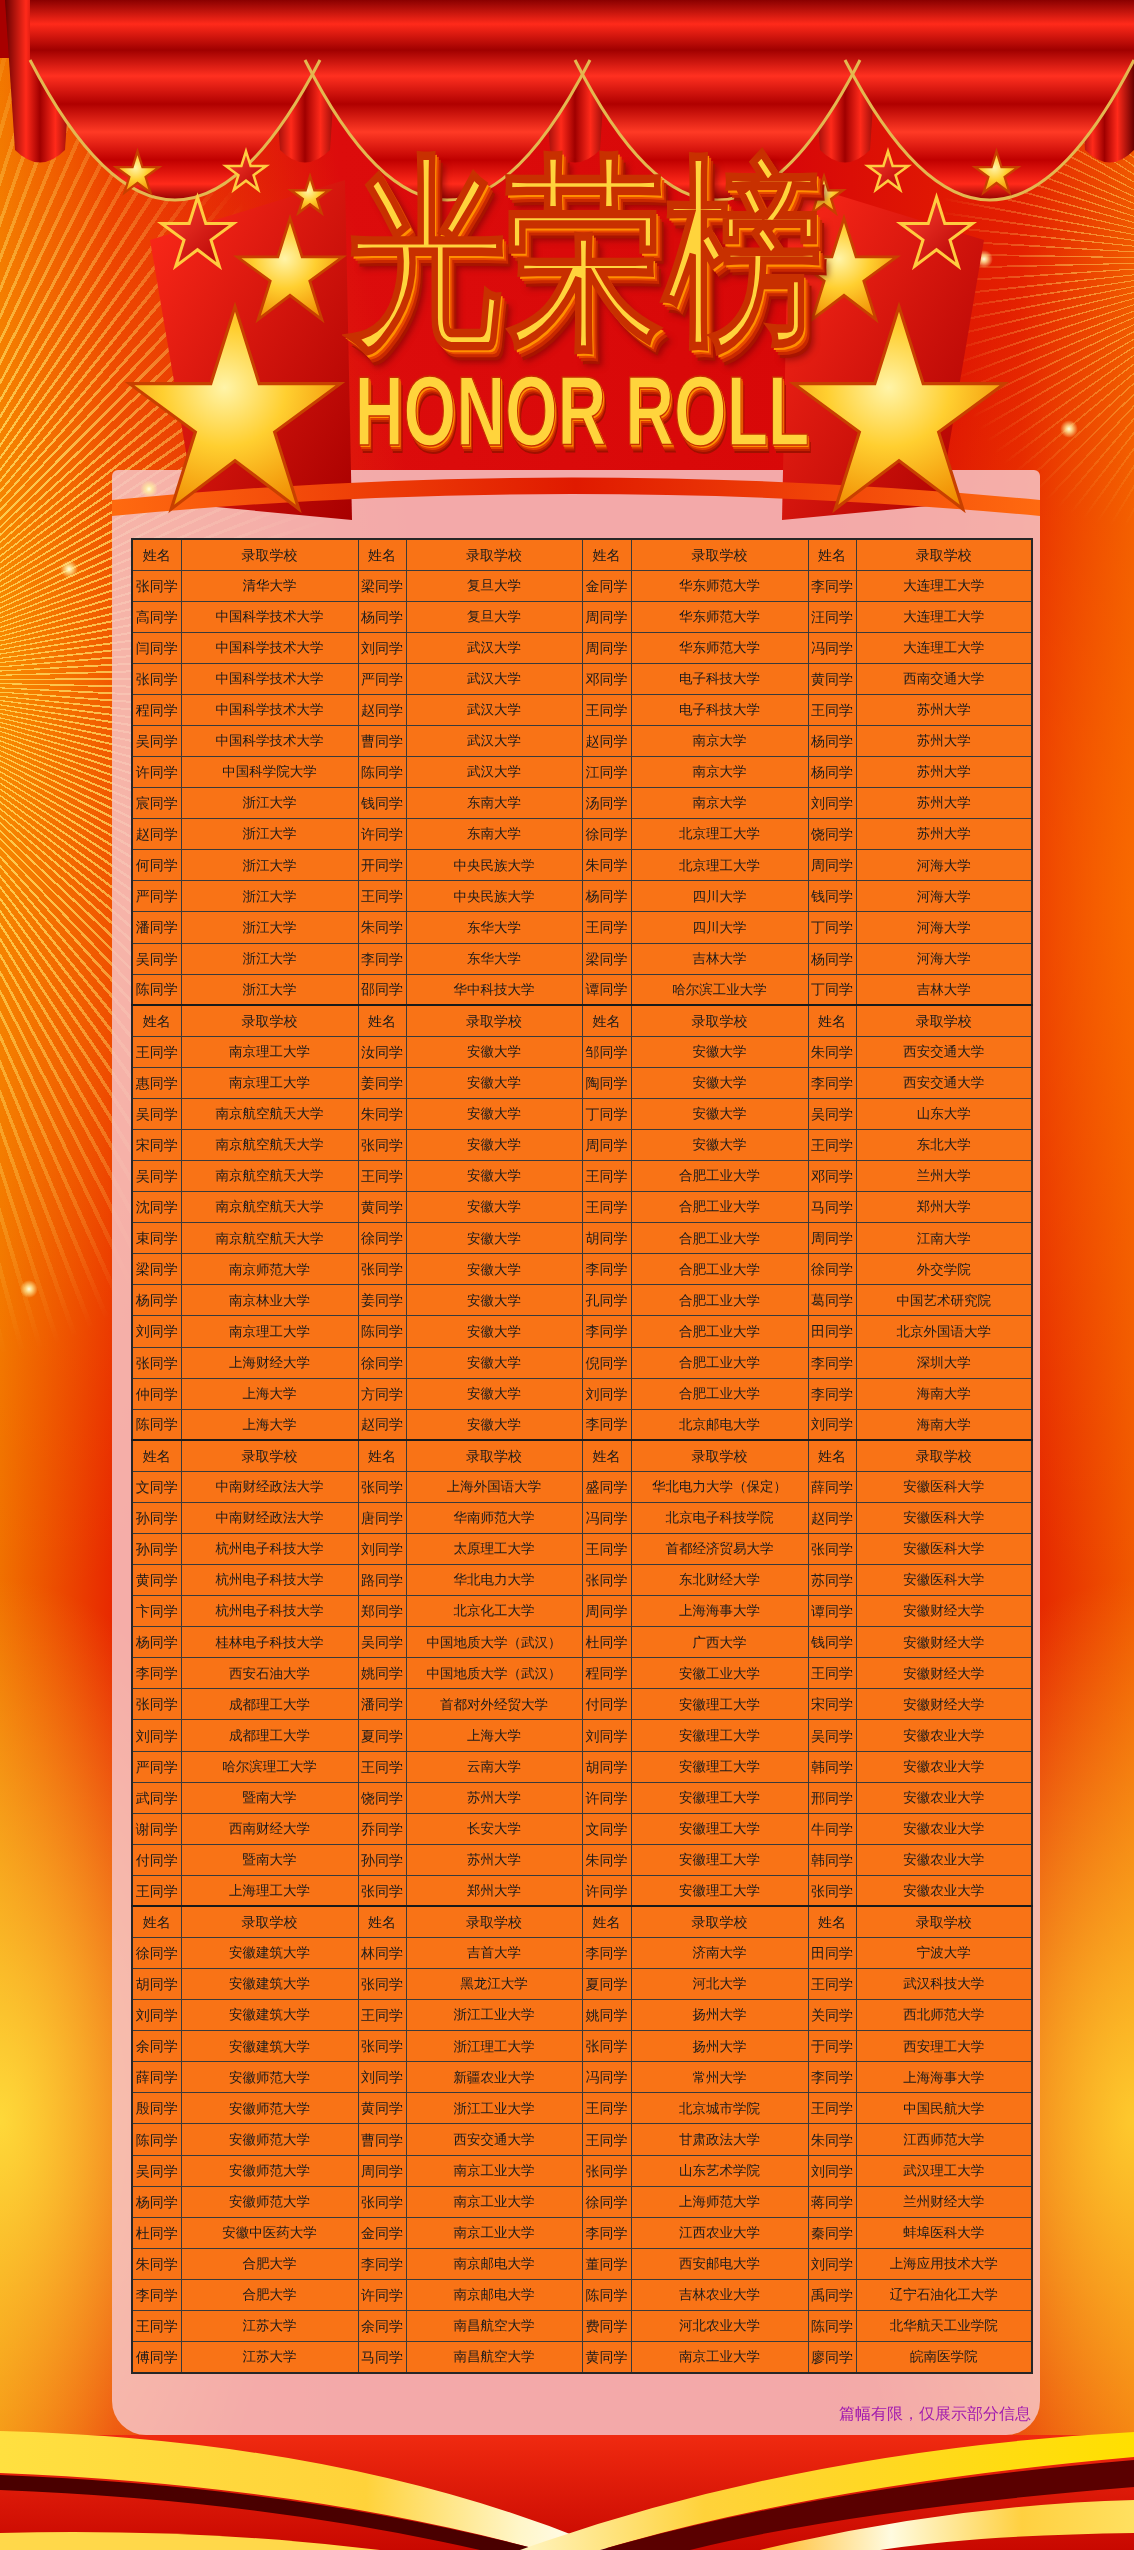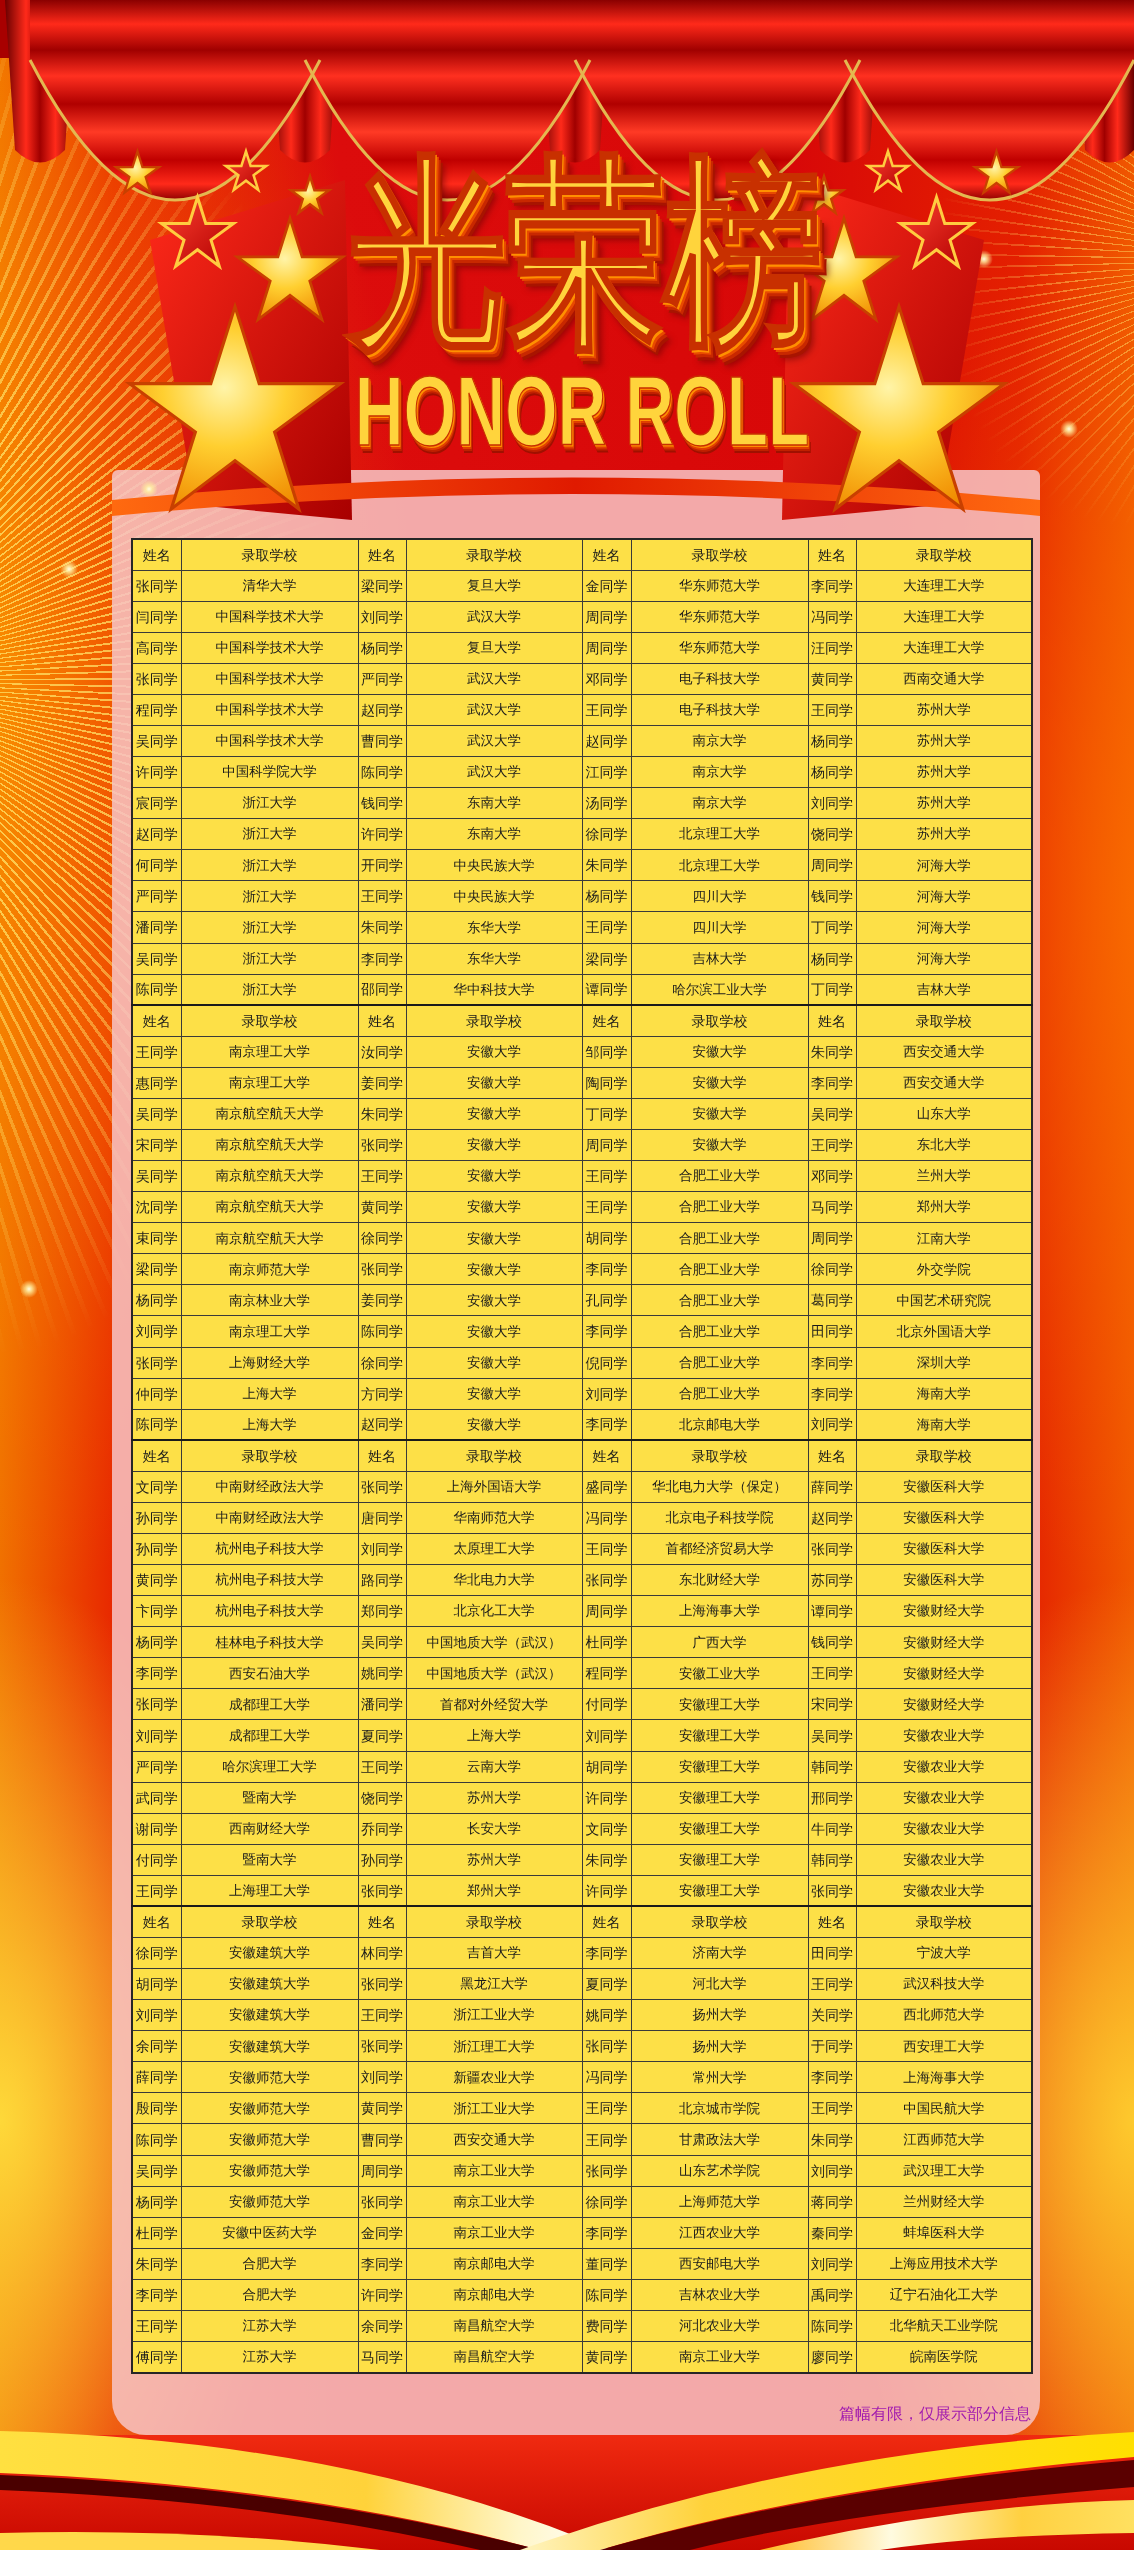--- a/index.html
+++ b/index.html
@@ -47,21 +47,21 @@
   .title-en {
     position: absolute; left: 237px; top: 362px; width: 690px; z-index: 3;
     text-align: center; font-family: "Liberation Sans", sans-serif; font-weight: bold;
     font-size: 98px; line-height: 1; color: #ffd43c; -webkit-text-stroke: 1.5px #c83000;
     transform: scaleX(0.69); transform-origin: center top;
     text-shadow: 2px 2px 0 #ff9000, 3px 4px 0 #e04000, 4px 6px 0 #c02000, 5px 8px 0 #a01000;
   }
   table.roll {
     position: absolute; left: 131px; top: 538px; width: 900px; z-index: 4;
     border-collapse: collapse; table-layout: fixed;
-    background: #fde047; border: 2px solid #262626;
+    background: #f97316; border: 2px solid #262626;
     font-family: "DejaVu Sans", sans-serif; color: #1b1b1b;
   }
   .roll tr { height: 31.08px; }
   .roll td, .roll th {
     border: 1px solid #3a3a3a; padding: 0; text-align: center;
     white-space: nowrap; overflow: hidden; font-weight: normal; line-height: 1;
   }
   .roll td.nm, .roll th { font-size: 14px; }
   .roll td.sc { font-size: 13.5px; }
   .roll tbody + tbody tr.hdr th { border-top: 2px solid #1a1a1a; }
@@ -199,37 +199,37 @@
         <td class="nm">张同学</td>
         <td class="sc">清华大学</td>
         <td class="nm">梁同学</td>
         <td class="sc">复旦大学</td>
         <td class="nm">金同学</td>
         <td class="sc">华东师范大学</td>
         <td class="nm">李同学</td>
         <td class="sc">大连理工大学</td>
       </tr>
     <tr>
-        <td class="nm">闫同学</td>
-        <td class="sc">中国科学技术大学</td>
-        <td class="nm">刘同学</td>
-        <td class="sc">武汉大学</td>
-        <td class="nm">周同学</td>
-        <td class="sc">华东师范大学</td>
-        <td class="nm">冯同学</td>
-        <td class="sc">大连理工大学</td>
-      </tr>
-    <tr>
         <td class="nm">高同学</td>
         <td class="sc">中国科学技术大学</td>
         <td class="nm">杨同学</td>
         <td class="sc">复旦大学</td>
         <td class="nm">周同学</td>
         <td class="sc">华东师范大学</td>
         <td class="nm">汪同学</td>
+        <td class="sc">大连理工大学</td>
+      </tr>
+    <tr>
+        <td class="nm">闫同学</td>
+        <td class="sc">中国科学技术大学</td>
+        <td class="nm">刘同学</td>
+        <td class="sc">武汉大学</td>
+        <td class="nm">周同学</td>
+        <td class="sc">华东师范大学</td>
+        <td class="nm">冯同学</td>
         <td class="sc">大连理工大学</td>
       </tr>
     <tr>
         <td class="nm">张同学</td>
         <td class="sc">中国科学技术大学</td>
         <td class="nm">严同学</td>
         <td class="sc">武汉大学</td>
         <td class="nm">邓同学</td>
         <td class="sc">电子科技大学</td>
         <td class="nm">黄同学</td>

